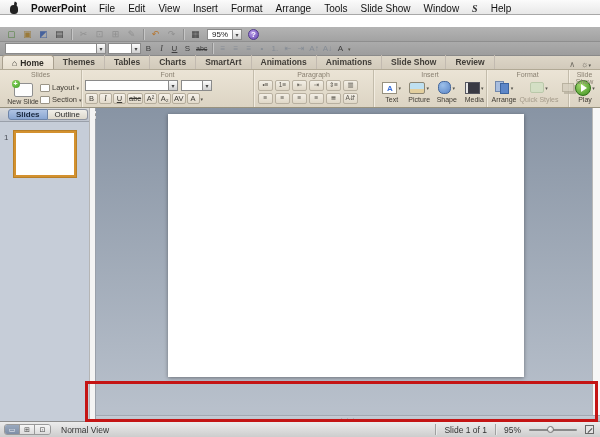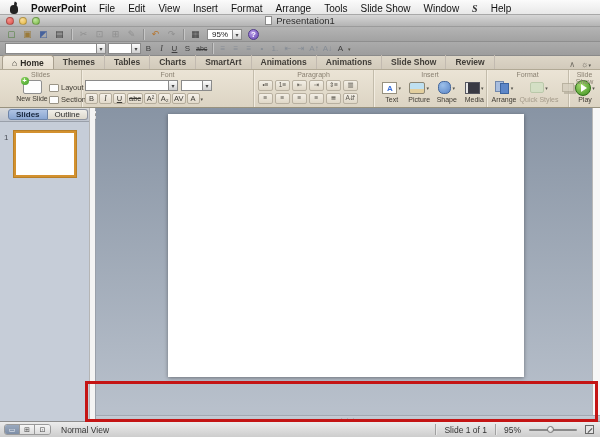--- a/index.html
+++ b/index.html
@@ -89,21 +89,21 @@
     font-size:8px; color:#6e6a60; }
 
   
   .ribbon { position:absolute; top:70px; left:0; right:0; height:38px;
     background:linear-gradient(#ebe4d6,#dcd4c3); border-bottom:1px solid #98927f;
     display:flex; }
   .rgroup { position:relative; height:100%; border-right:1px solid #c3bcab;
     box-shadow:1px 0 0 #f2ece0; padding-top:10px; }
   .rglabel { position:absolute; top:1px; left:0; right:0; text-align:center;
     font-size:7px; color:#8a8172; }
-  .gr-slides{ width:82px; display:flex; gap:2px; padding-left:17px; }
+  .gr-slides{ width:82px; display:flex; gap:2px; padding-left:8px;align-items:center; }
   .newslide { display:flex; flex-direction:column; align-items:center; width:30px; }
   .ns-icon { position:relative; width:19px; height:14px; background:#fdfdfd;
     border:1px solid #8f8f8f; border-radius:2px; }
   .ns-icon::before { content:"+"; position:absolute; left:-3px; top:-4px; width:8px; height:8px;
     background:radial-gradient(circle at 35% 30%,#8cd35e,#3f9e28); border-radius:50%;
     color:#fff; font-size:7px; line-height:8px; text-align:center; font-weight:bold; }
   .rcaption { font-size:7px; color:#3f3b33; margin-top:1px; white-space:nowrap; }
   .rcaption.gray { color:#a49b8a; }
   .stackbtns { display:flex; flex-direction:column; justify-content:center; gap:3px; }
   .smallbtn { display:flex; align-items:center; gap:2px; font-size:7.5px; color:#3f3b33; }
@@ -226,31 +226,20 @@
     <span>Insert</span>
     <span>Format</span>
     <span>Arrange</span>
     <span>Tools</span>
     <span>Slide Show</span>
     <span>Window</span>
     <span class="scriptglyph">S</span>
     <span>Help</span>
   </div>
 
-  <div class="titlebar">
-    <div class="lights">
-      <span class="light l-red"></span>
-      <span class="light l-yellow"></span>
-      <span class="light l-green"></span>
-    </div>
-    <div class="title-center">
-      <span class="docicon"></span>
-      <span>Presentation1</span>
-    </div>
-  </div>
 
   <div class="toolbar">
     <span class="tbtn c1">▢</span>
     <span class="tbtn c2">▣</span>
     <span class="tbtn c3">◩</span>
     <span class="tbtn c4">▤</span>
     <span class="tsep"></span>
     <span class="tbtn gray">✂</span>
     <span class="tbtn gray">⊡</span>
     <span class="tbtn gray">⊞</span>

